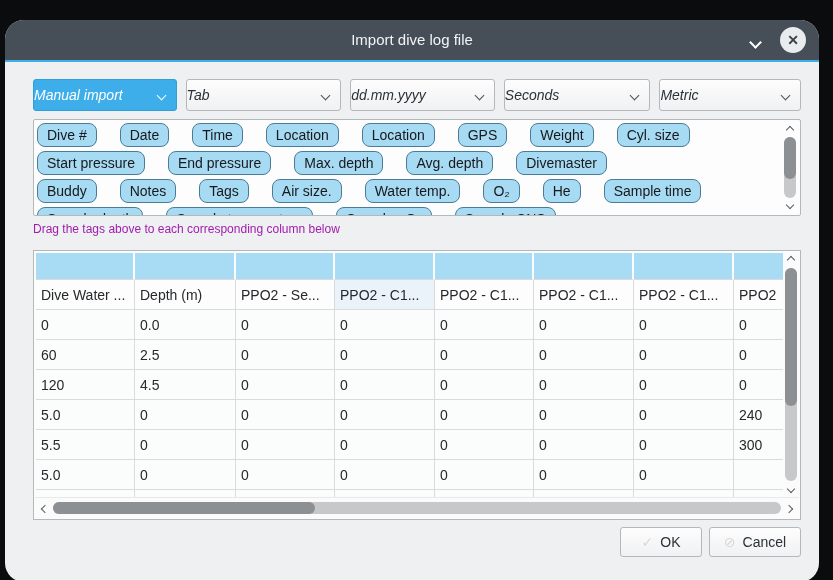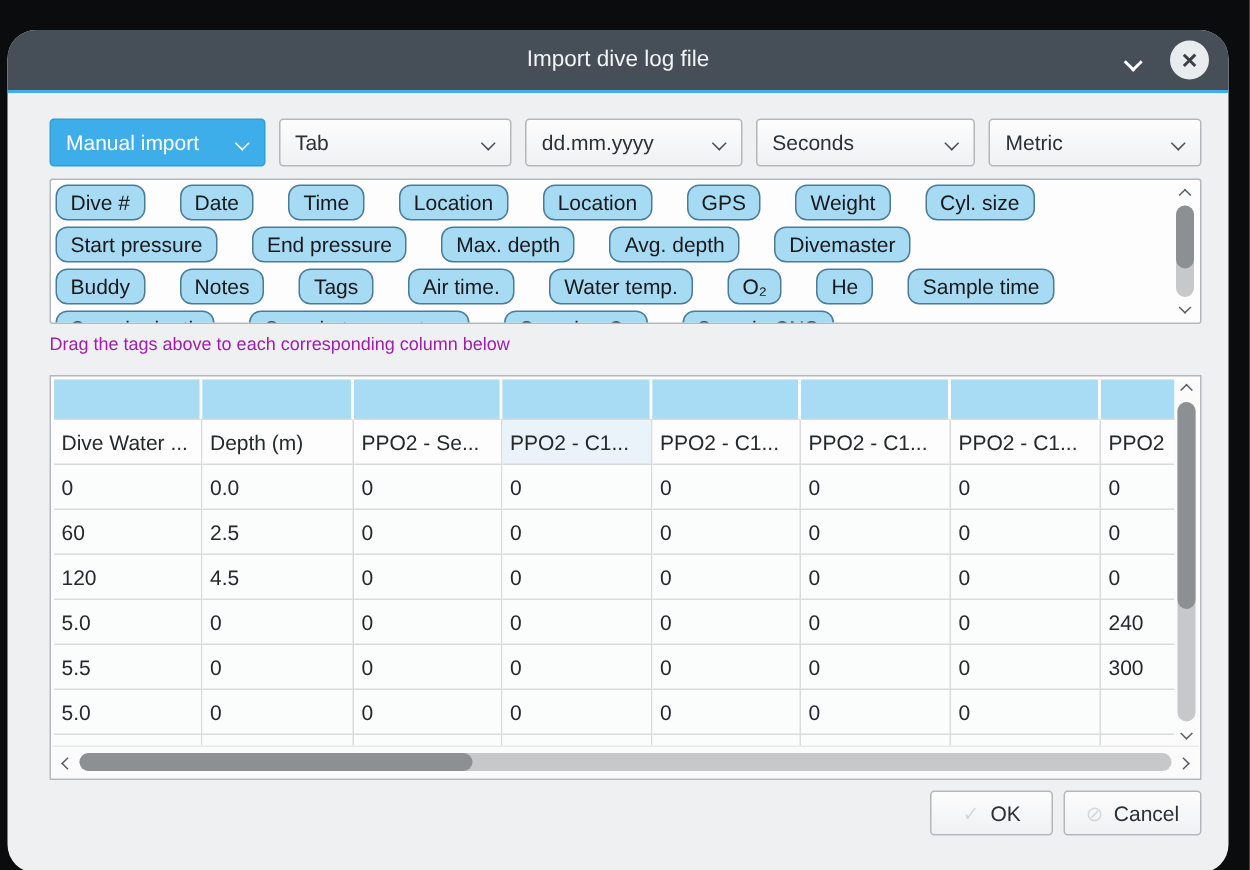--- a/index.html
+++ b/index.html
@@ -26,21 +26,21 @@
   .chev.right{ transform:rotate(-45deg); }
   .chev.white { border-color:#fff; }
   .chev.sm { width:6px; height:6px; border-width:1.5px; border-color:#565d63; }
 
   .content { padding:17px 18px 0 28px; }
 
   
   .combo-row { display:flex; gap:9px; height:32px; }
   .combo { position:relative; border:1px solid #b5b8bb; border-radius:3px;
            background:linear-gradient(#fdfdfe,#f0f1f2); font-size:14px; color:#2b3135;
-           display:flex; align-items:center; padding-left:10px; cursor:pointer; }
+           display:flex; align-items:center; cursor:pointer;font-style:italic; }
   .combo .chev { position:absolute; right:11px; top:12px; }
   .combo.primary { background:var(--accent,#3daee9); border-color:#2f9ed9; color:#fff; }
   .combo.primary .chev { border-color:#fff; }
   .w1{width:144px}.w2{width:156px}.w3{width:145px}.w4{width:147px}.w5{width:142px}
 
   
   .tags-panel { margin-top:8px; width:768px; height:97px; background:#fdfdfe;
                 border:1px solid #b5b8bb; border-radius:2px; position:relative; overflow:hidden; }
   .tags-rows { padding:3px 22px 0 3px; display:flex; flex-direction:column; gap:4px; }
   .tag-row { display:flex; gap:23px; }
@@ -150,21 +150,21 @@
           <span class="tag">Start pressure</span>
           <span class="tag">End pressure</span>
           <span class="tag">Max. depth</span>
           <span class="tag">Avg. depth</span>
           <span class="tag">Divemaster</span>
         </div>
         <div class="tag-row">
           <span class="tag">Buddy</span>
           <span class="tag">Notes</span>
           <span class="tag">Tags</span>
-          <span class="tag">Air time.</span>
+          <span class="tag">Air size.</span>
           <span class="tag">Water temp.</span>
           <span class="tag">O₂</span>
           <span class="tag">He</span>
           <span class="tag">Sample time</span>
         </div>
         <div class="tag-row">
           <span class="tag">Sample depth</span>
           <span class="tag">Sample temperature</span>
           <span class="tag">Sample pO₂</span>
           <span class="tag">Sample CNS</span>

